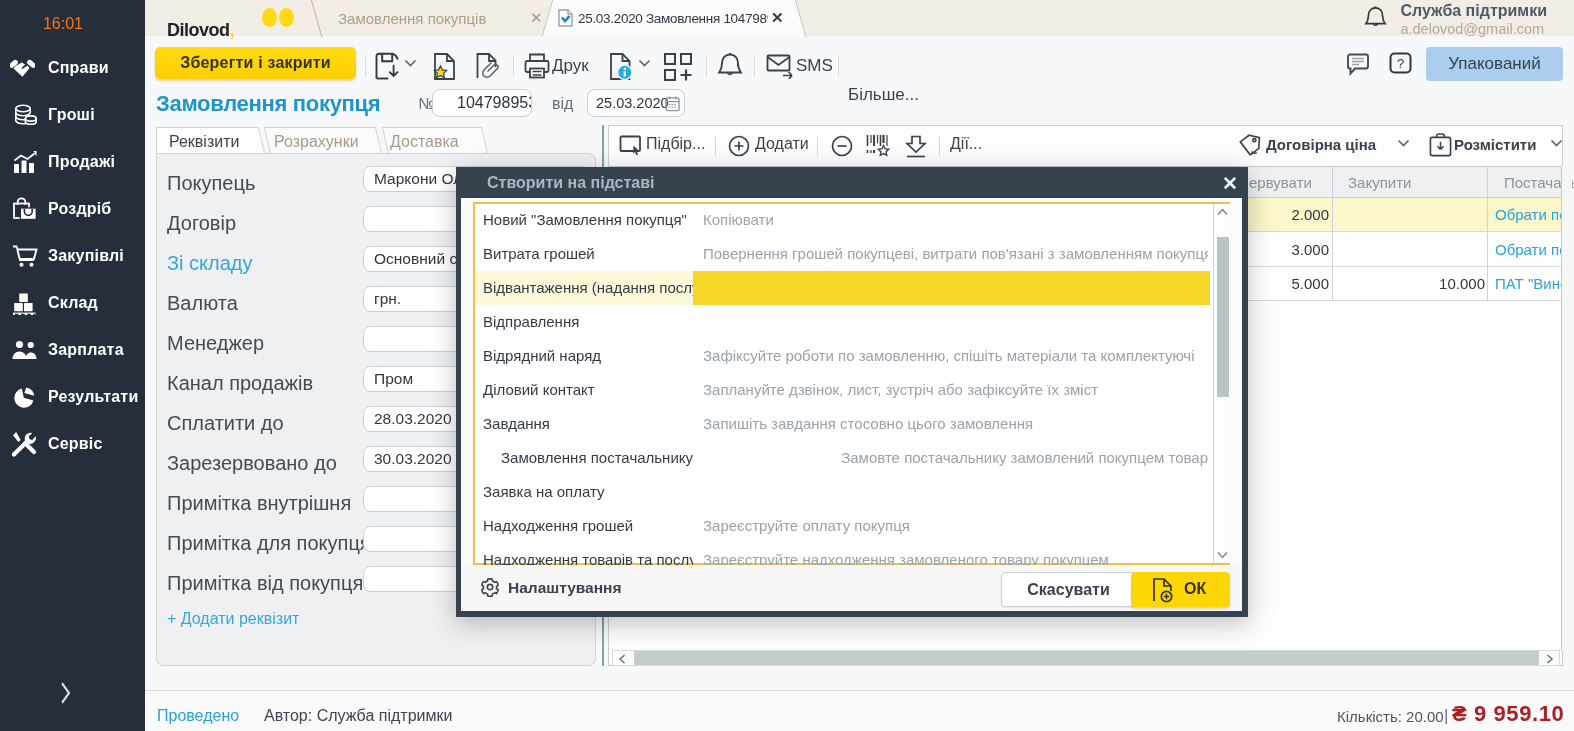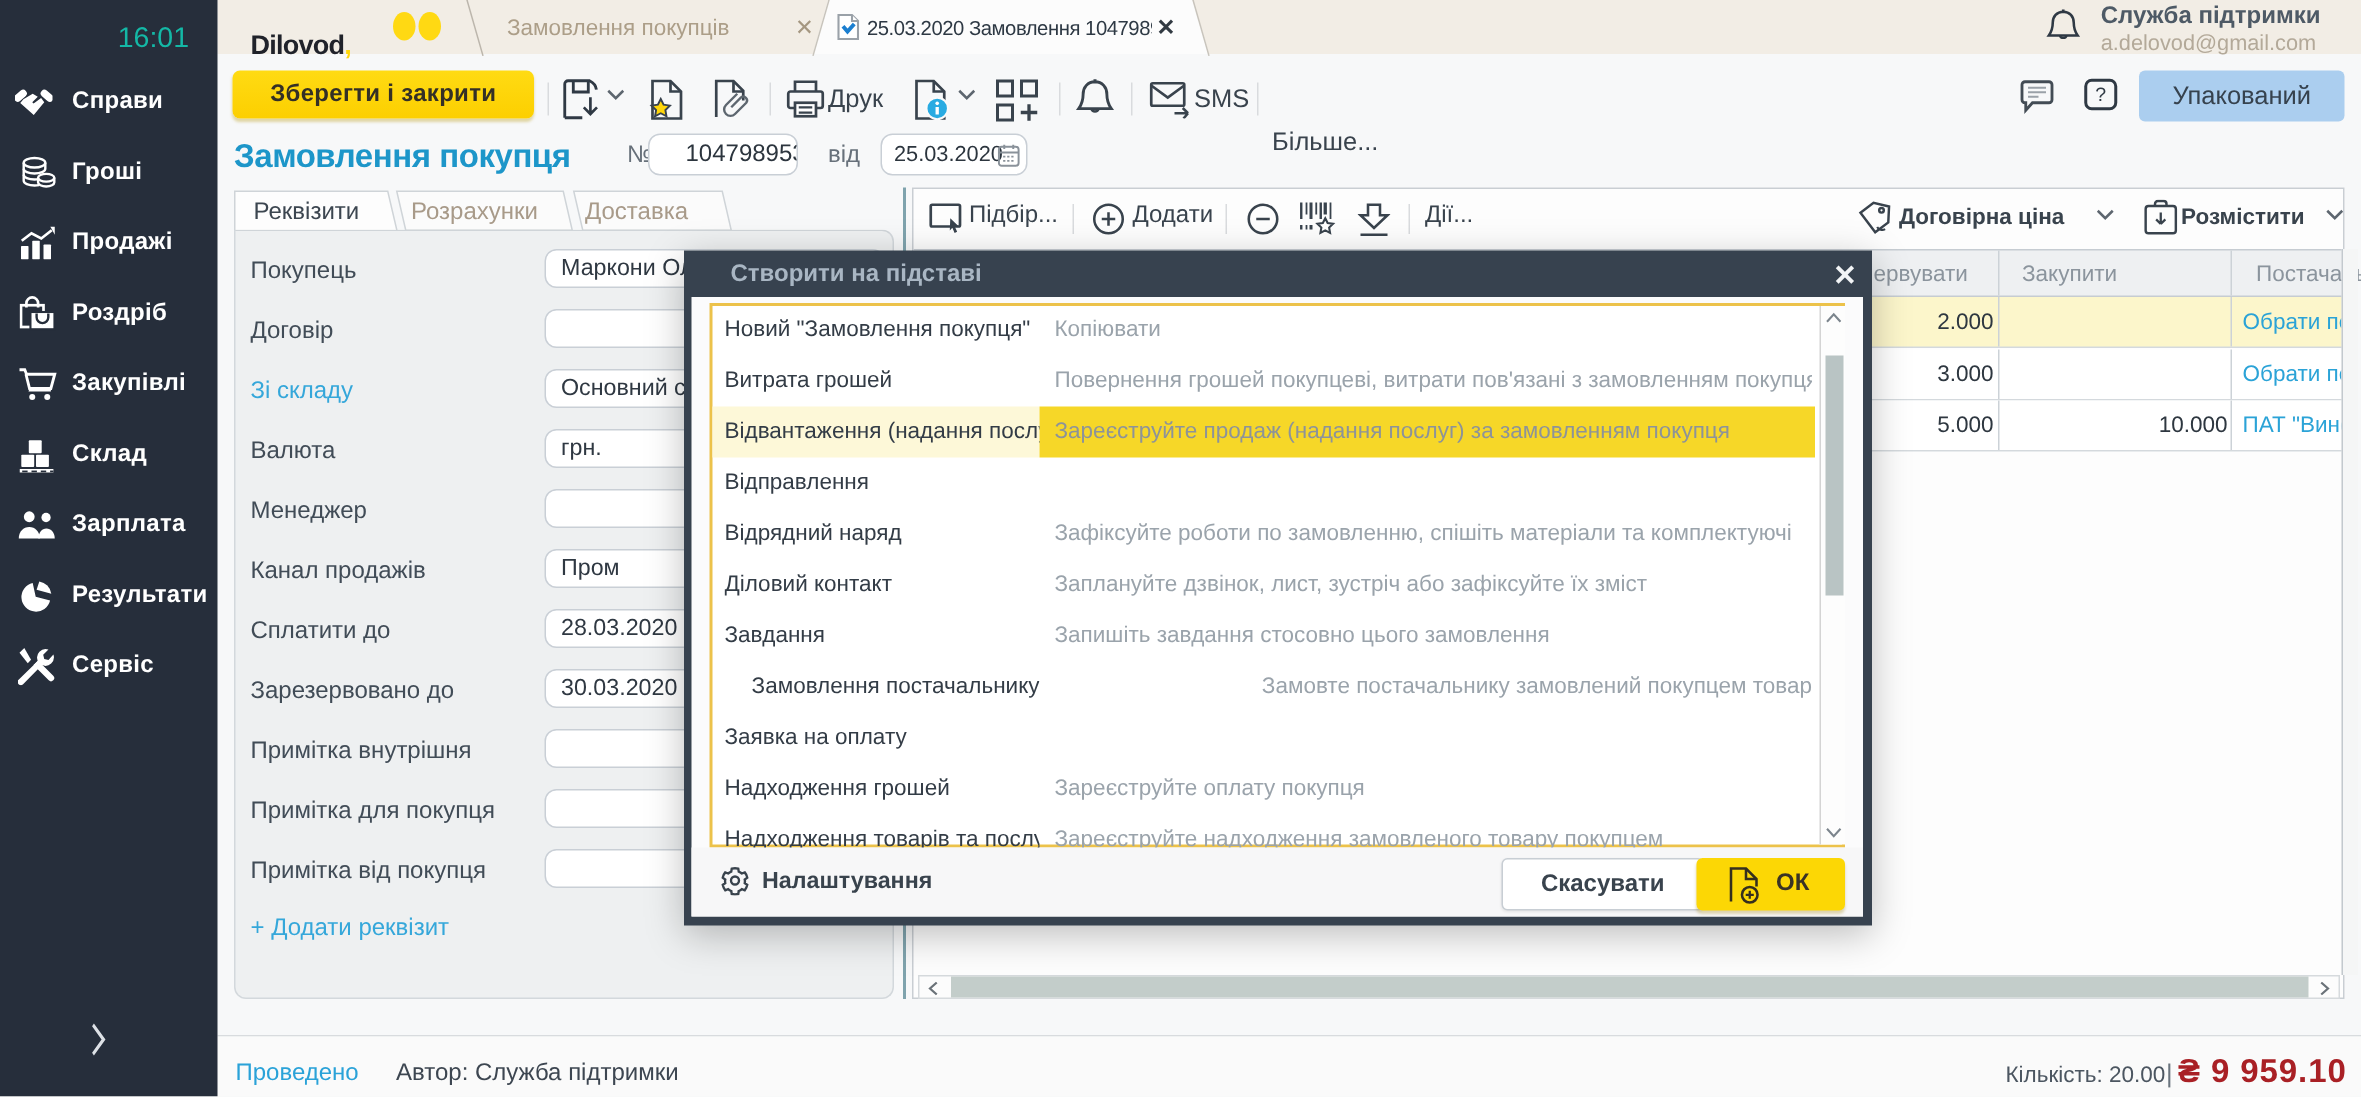--- a/index.html
+++ b/index.html
@@ -2,21 +2,21 @@
 <html><head>
 <meta charset="utf-8">
 <style>
   * { margin:0; padding:0; box-sizing:border-box; }
   html,body { width:1574px; height:731px; overflow:hidden; }
   body { font-family:"Liberation Sans", sans-serif; background:#f7f8f9; position:relative; }
   svg { display:block; }
 
   
   #sidebar { position:absolute; left:0; top:0; width:145px; height:731px; background:#262e3b; z-index:30; }
-  #sidebar .time { position:absolute; top:15px; left:0; width:126px; text-align:right; color:#14b8a6; font-size:19px; }
+  #sidebar .time { position:absolute; top:15px; left:0; width:126px; text-align:center; color:#f97316; font-size:16px; }
   .mi { position:absolute; left:0; width:145px; height:30px; }
   .mi .ic { position:absolute; left:11px; top:50%; transform:translateY(-50%); }
   .mi .lb { position:absolute; left:48px; top:50%; transform:translateY(-50%); color:#fff; font-size:16px; font-weight:700; letter-spacing:.2px; }
   #sb-chev { position:absolute; left:60px; top:685px; color:#e8eaed; font-size:15px; font-weight:700; transform:scaleY(1.5); }
 
   
   #topbar { position:absolute; left:145px; top:0; width:1429px; height:36px; background:#f2ede5; z-index:20; }
   #logo { position:absolute; left:22px; top:20px; font-size:18px; font-weight:700; color:#20222a; letter-spacing:-0.5px; }
   #logo .comma { color:#ffd60a; }
   .dot { position:absolute; width:15px; height:19px; border-radius:50%; background:#ffd913; }
@@ -42,21 +42,21 @@
   
   #doc-title { position:absolute; left:156px; top:91px; font-size:22px; font-weight:700; color:#1d96c9; letter-spacing:-0.3px; }
   #no-label { position:absolute; left:418px; top:95px; font-size:16px; color:#67707a; }
   .inp { position:absolute; background:#fff; border:1px solid #c9cfd6; border-radius:8px; height:28px; font-size:16px; color:#2c353e; line-height:26px; padding-left:11px; white-space:nowrap; overflow:hidden; }
   #vid-label { position:absolute; left:552px; top:95px; font-size:16px; color:#67707a; }
 
   
   #ptabs-svg { position:absolute; left:150px; top:126px; }
   .ptab-lb { position:absolute; top:133px; font-size:16px; }
   #lpanel { position:absolute; left:156px; top:153px; width:440px; height:513px; background:#eef0f1; border:1px solid #d3d8dc; border-top-color:#cfd4d8; border-radius:0 8px 8px 8px; z-index:1; }
-  .flabel { position:absolute; left:10px; font-size:16px; color:#414c57; }
+  .flabel { position:absolute; left:10px; font-size:20px; color:#414c57; }
   .flabel.link { color:#35a7da; }
   .finput { position:absolute; left:206px; width:227px; height:26px; background:#fff; border:1px solid #c9cfd6; border-radius:8px; font-size:15.5px; color:#2f3842; line-height:24px; padding-left:10px; white-space:nowrap; }
   #addreq { position:absolute; left:10px; top:456px; font-size:16px; color:#35a7da; }
 
   
   #splitter { position:absolute; left:602px; top:125px; width:2px; height:541px; background:#7fa3ad; }
 
   
   #rpanel { position:absolute; left:608px; top:125px; width:955px; height:541px; background:#fdfdfd; border:1px solid #c9ced3; z-index:1; }
   .rt-lb { position:absolute; top:9px; font-size:16px; color:#39434d; }
@@ -518,21 +518,20 @@
           <span class="mdesc">Копіювати</span>
         </div>
       <div class="mrow" style="top:33px;">
           <span class="mname">Витрата грошей</span>
           <span class="mdesc">Повернення грошей покупцеві, витрати пов'язані з замовленням покупця</span>
         </div>
       <div class="mrow" style="top:67px;">
           <div style="position:absolute;left:0;top:0;width:218px;height:34px;background:#fdf8d8;"></div>
           <div style="position:absolute;left:218px;top:0;width:517px;height:34px;background:#f6d728;"></div>
           <span class="mname">Відвантаження (надання послуг)</span>
-          <span class="mdesc" style="color:#8d9399;">Зареєструйте продаж (надання послуг) за замовленням покупця</span>
         </div>
       <div class="mrow" style="top:101px;">
           <span class="mname">Відправлення</span>
         </div>
       <div class="mrow" style="top:169px;">
           <span class="mname">Діловий контакт</span>
           <span class="mdesc">Заплануйте дзвінок, лист, зустріч або зафіксуйте їх зміст</span>
         </div>
       <div class="mrow" style="top:135px;">
           <span class="mname">Відрядний наряд</span>

